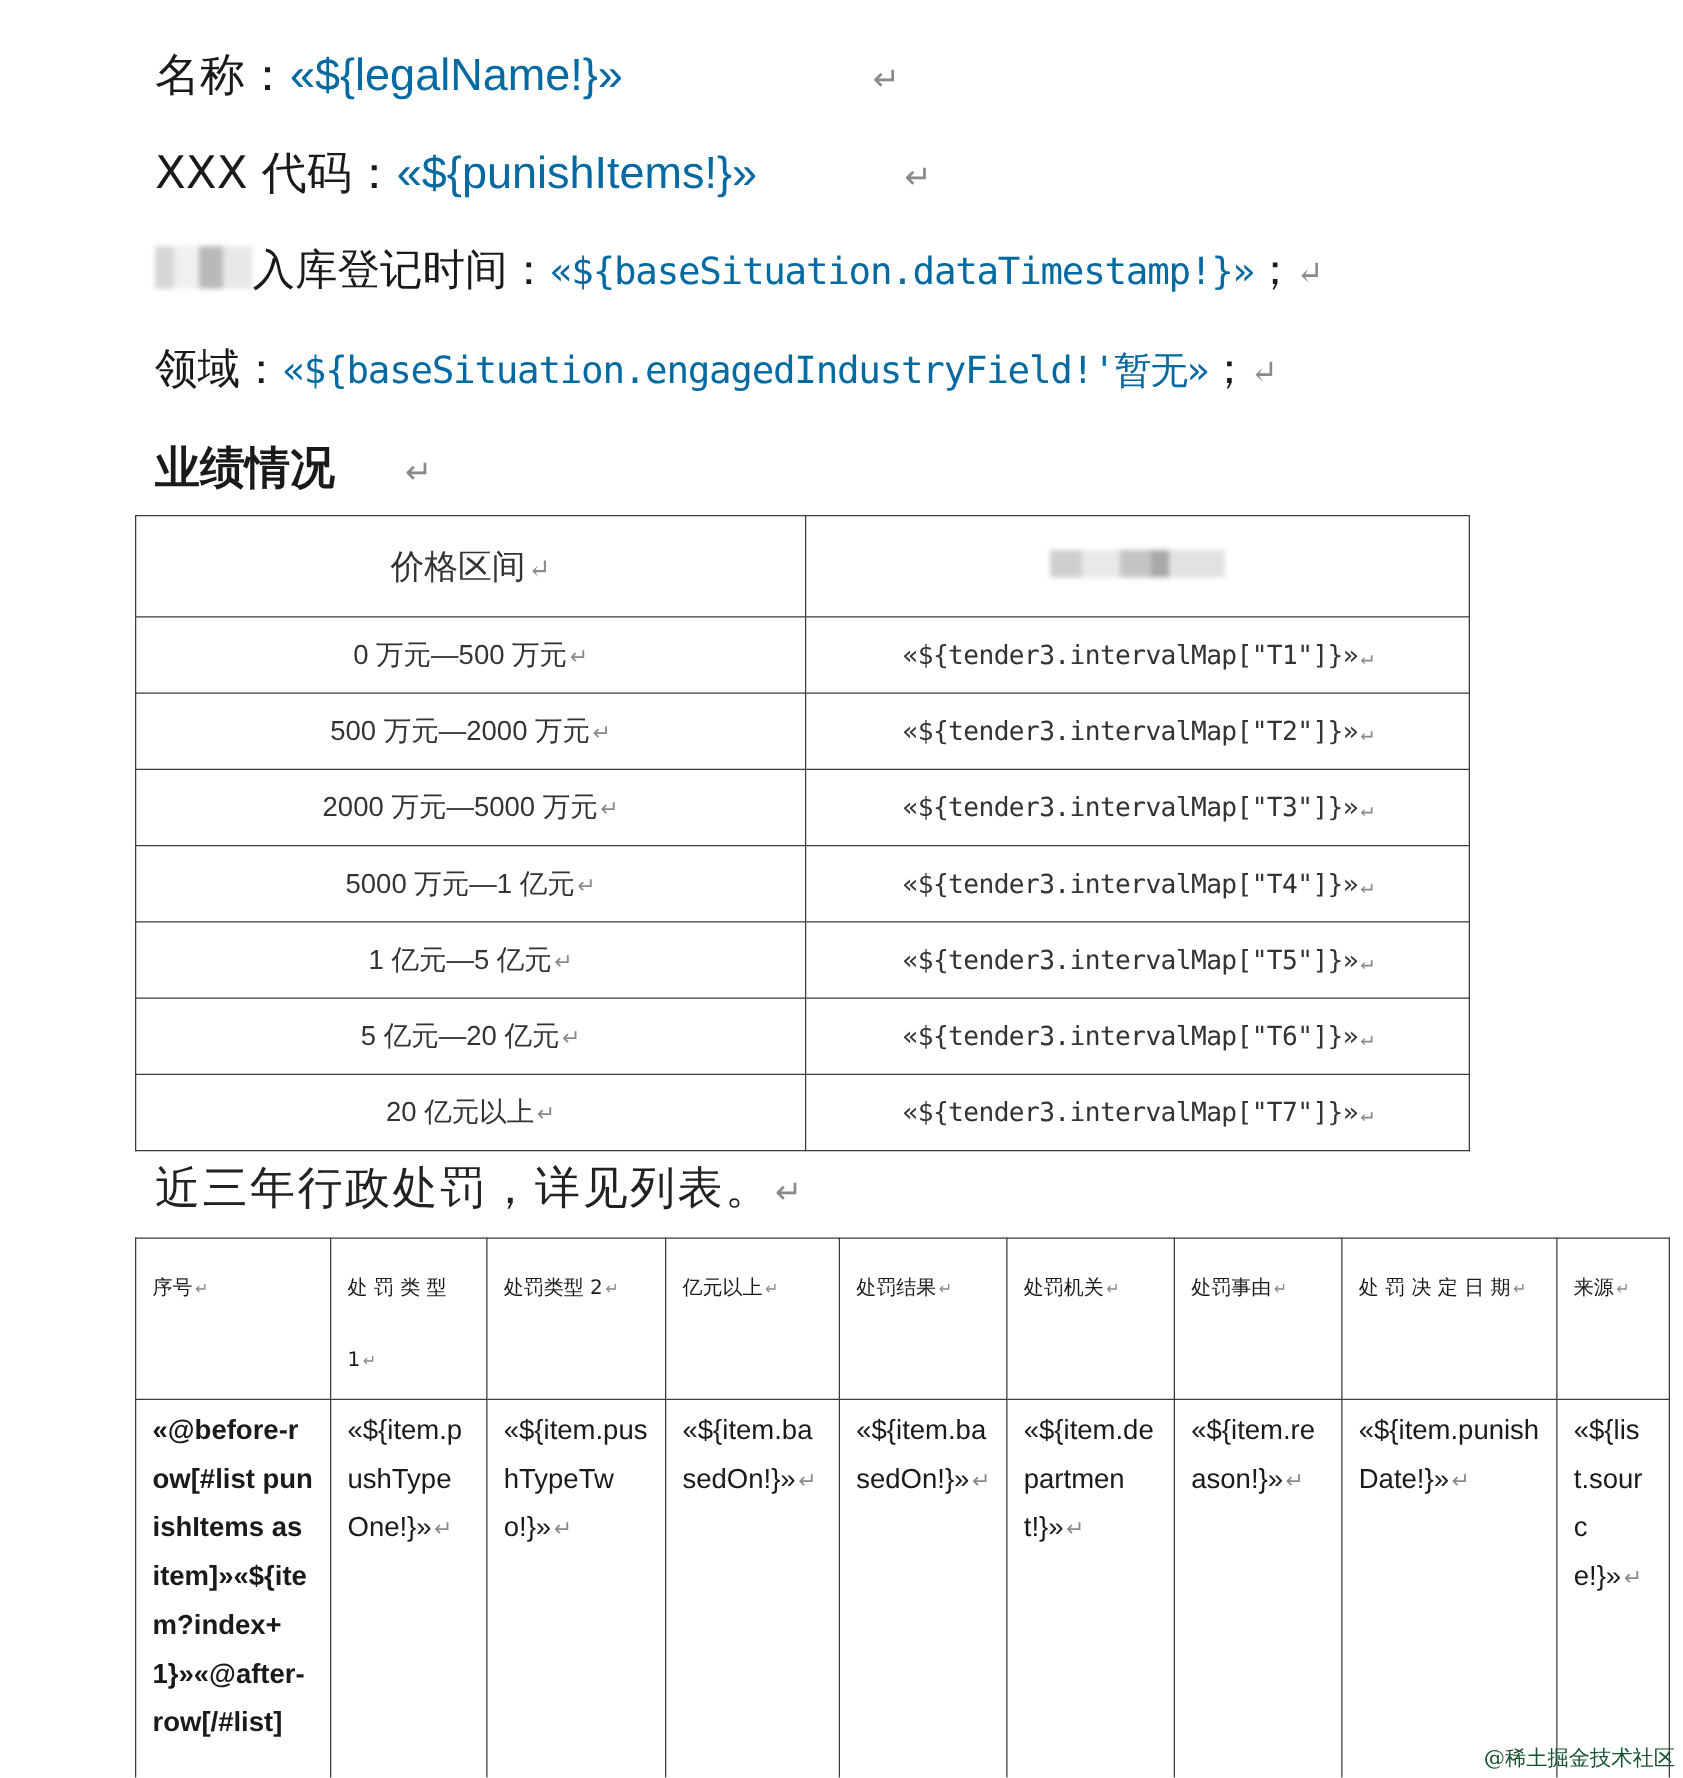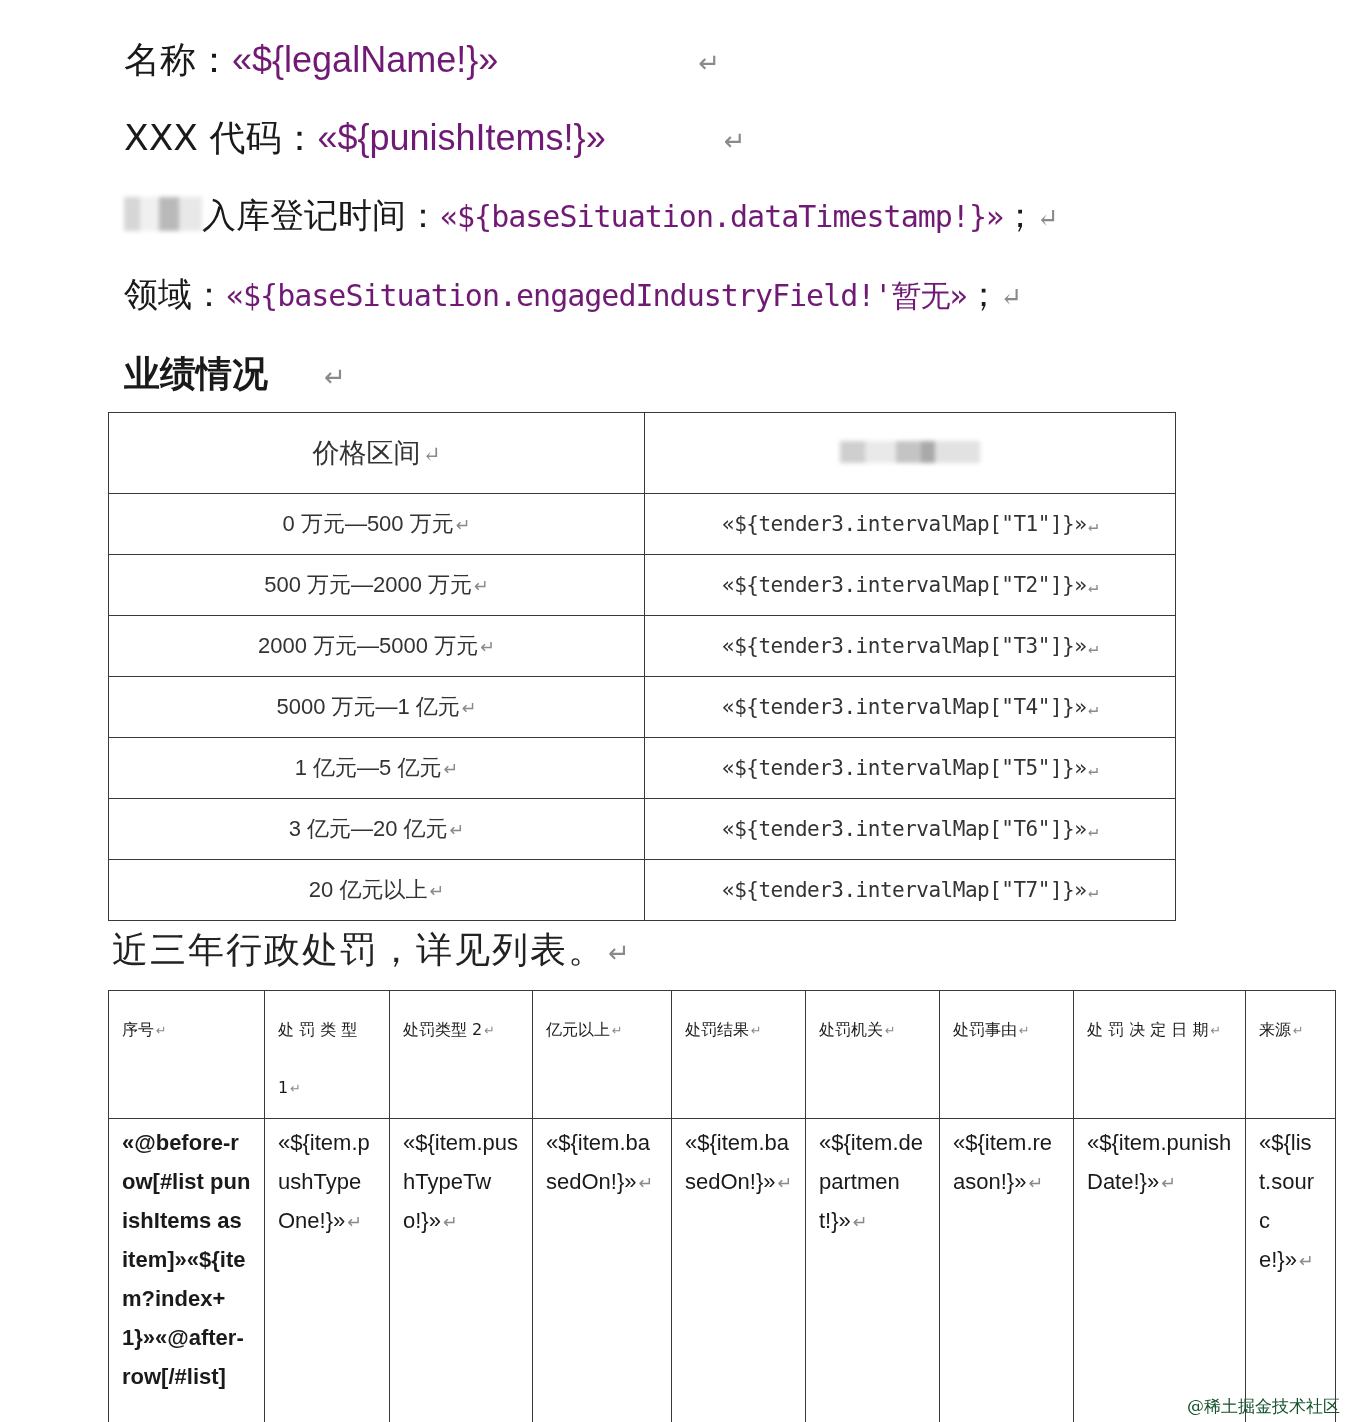--- a/index.html
+++ b/index.html
@@ -1,18 +1,18 @@
 <!DOCTYPE html>
 <html><head>
 <meta charset="utf-8">
 <style>
   html, body { margin: 0; padding: 0; background: #ffffff; }
   body { width: 1346px; height: 1422px; position: relative; overflow: hidden;
          font-family: "DejaVu Sans", "Liberation Sans", sans-serif; color: #1a1a1a; }
-  .green { color: #701a75; }
+  .green { color: #0369a1; }
   .mark { color: #8a8a8a; font-size: 0.8em; margin-left: 2px; }
   .line { position: absolute; left: 124px; white-space: nowrap; }
   .l1 { top: 36px; font-size: 36px; }
   .l2 { top: 114px; font-size: 36px; }
   .l3 { top: 193px; font-size: 34px; font-family: "DejaVu Serif", serif; }
   .l4 { top: 272px; font-size: 34px; font-family: "DejaVu Serif", serif; }
   .l5 { top: 350px; font-size: 36px; font-weight: bold; }
   .l1 .ret, .l2 .ret, .l3 .ret, .l4 .ret, .l5 .ret { color: #8a8a8a; font-size: 26px; }
   .l1 .gv, .l2 .gv { font-family: "Liberation Sans", sans-serif; }
   .l3 .gv, .l4 .gv { font-family: "DejaVu Sans Mono", monospace; font-size: 30px; letter-spacing: -1px; }
@@ -24,21 +24,21 @@
   td { border: 1.5px solid #3a3a3a; margin-top: 28px; }
   #perf { left: 108px; top: 412px; width: 1068px; }
   #perf td { height: 58px; text-align: center; font-size: 22px; color: #333; }
   #perf tr.h td { height: 78px; font-size: 27px; font-family: "DejaVu Serif", serif; }
   #perf td.c1 { width: 533px; font-family: Liberation Sans, sans-serif; }
   #perf td.c2 { font-family: "DejaVu Sans Mono", monospace; font-size: 21px; letter-spacing: -0.5px; }
   .blur2 { display: inline-block; width: 140px; height: 22px;
            background: linear-gradient(90deg, #cfcfcf 0 18%, #e9e9e9 18% 40%, #c4c4c4 40% 58%, #a9a9a9 58% 68%, #e2e2e2 68%);
            filter: blur(2px); }
 
-  .sub { position: absolute; left: 112px; top: 926px; font-size: 36px; font-family: Liberation Sans, sans-serif; color: #222; letter-spacing: 2px; }
+  .sub { position: absolute; left: 124px; top: 926px; font-size: 36px; font-family: Liberation Sans, sans-serif; color: #222; letter-spacing: 2px; }
 
   #pun { left: 108px; top: 990px; width: 1228px; }
   #pun td { vertical-align: top; padding: 10px 12px 0 13px; font-size: 16px; line-height: 58px; }
   #pun tr.h td { height: 106px; line-height: 58px; }
   #pun tr.b td { height: 320px; line-height: 39px; font-family: "Liberation Sans", sans-serif; font-size: 22px; padding-top: 4px; word-break: break-all; }
   #pun tr.b td.first { font-weight: bold; }
 
   .wm { position: absolute; right: 6px; bottom: 4px; font-size: 17px; color: #14532d; font-family: "DejaVu Serif", serif; }
 </style>
 </head>
@@ -80,21 +80,21 @@
   </tr>
   <tr>
     <td class="c1"><span>5000 万元—1 亿元</span><span class="mark">↵</span></td>
     <td class="c2"><span>«${tender3.intervalMap["T4"]}»</span><span class="mark">↵</span></td>
   </tr>
   <tr>
     <td class="c1"><span>1 亿元—5 亿元</span><span class="mark">↵</span></td>
     <td class="c2"><span>«${tender3.intervalMap["T5"]}»</span><span class="mark">↵</span></td>
   </tr>
   <tr>
-    <td class="c1"><span>3 亿元—20 亿元</span><span class="mark">↵</span></td>
+    <td class="c1"><span>5 亿元—20 亿元</span><span class="mark">↵</span></td>
     <td class="c2"><span>«${tender3.intervalMap["T6"]}»</span><span class="mark">↵</span></td>
   </tr>
   <tr>
     <td class="c1"><span>20 亿元以上</span><span class="mark">↵</span></td>
     <td class="c2"><span>«${tender3.intervalMap["T7"]}»</span><span class="mark">↵</span></td>
   </tr>
 </tbody>
   </table>
 
 <div class="sub"><span>近三年行政处罚，详见列表。</span><span class="mark" style="font-size:26px">↵</span></div>

